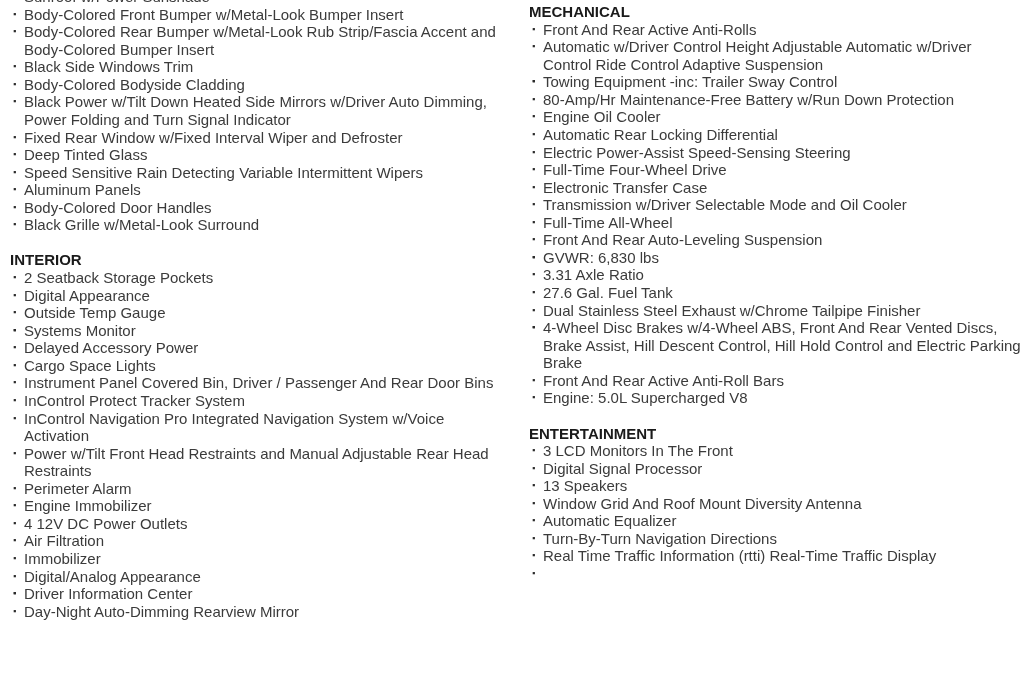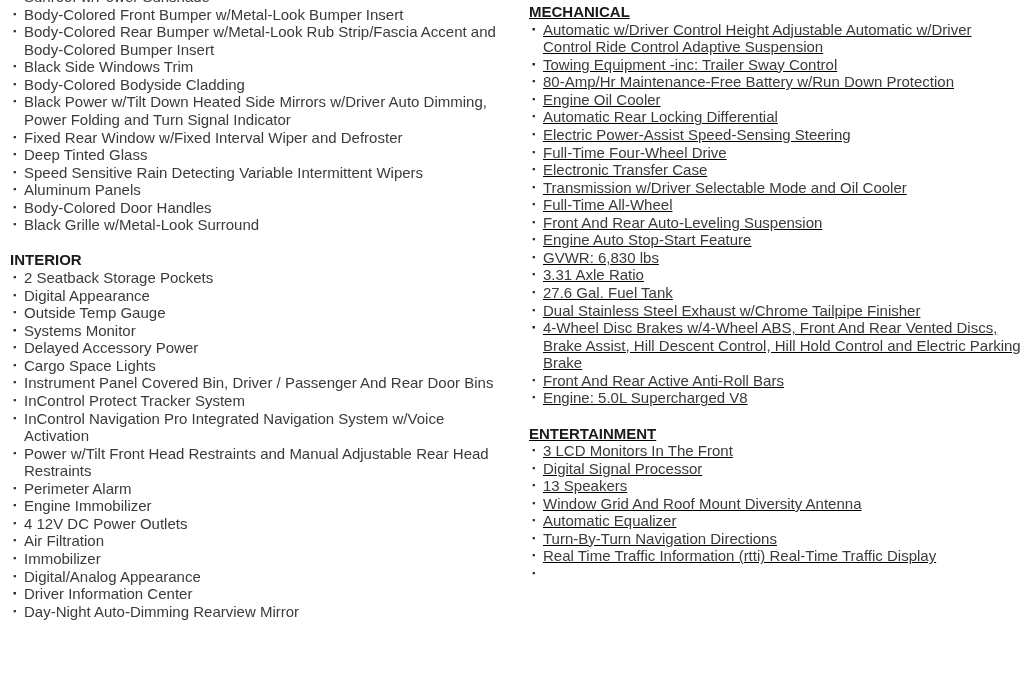--- a/index.html
+++ b/index.html
@@ -22,21 +22,20 @@
   }
   .col-left {
     width: 512px;
     padding-left: 10px;
     margin-top: -12px; 
   }
   .col-right {
     width: 512px;
     padding-left: 17px;
     padding-top: 3px;
-    text-decoration: underline;
   }
   .section {
     margin: 0;
     padding: 0;
   }
   .section-heading {
     margin: 0;
     padding: 0;
     font-size: 15px;
     line-height: 17.57px;
@@ -113,34 +112,34 @@
           <div class="item"><span class="bullet">▪</span></div>
           <div class="item"><span class="bullet">▪</span><span class="item-text">Driver Information Center</span></div>
           <div class="item"><span class="bullet">▪</span><span class="item-text">Day-Night Auto-Dimming Rearview Mirror</span></div>
         </div>
       </section>
     </div>
   <div class="col col-right">
       <section class="section">
         <h2 class="section-heading">MECHANICAL</h2>
         <div class="items">
-          <div class="item"><span class="bullet">▪</span></div>
+          <div class="item"><span class="bullet">▪</span><span class="item-text">Front And Rear Active Anti-Rolls</span></div>
           <div class="item"><span class="bullet">▪</span><span class="item-text">Automatic w/Driver Control Height Adjustable Automatic w/Driver Control Ride Control Adaptive Suspension</span></div>
           <div class="item"><span class="bullet">▪</span></div>
           <div class="item"><span class="bullet">▪</span><span class="item-text">Towing Equipment -inc: Trailer Sway Control</span></div>
           <div class="item"><span class="bullet">▪</span><span class="item-text">80-Amp/Hr Maintenance-Free Battery w/Run Down Protection</span></div>
           <div class="item"><span class="bullet">▪</span><span class="item-text">Engine Oil Cooler</span></div>
           <div class="item"><span class="bullet">▪</span><span class="item-text">Automatic Rear Locking Differential</span></div>
           <div class="item"><span class="bullet">▪</span><span class="item-text">Electric Power-Assist Speed-Sensing Steering</span></div>
           <div class="item"><span class="bullet">▪</span><span class="item-text">Full-Time Four-Wheel Drive</span></div>
           <div class="item"><span class="bullet">▪</span><span class="item-text">Electronic Transfer Case</span></div>
           <div class="item"><span class="bullet">▪</span><span class="item-text">Transmission w/Driver Selectable Mode and Oil Cooler</span></div>
           <div class="item"><span class="bullet">▪</span><span class="item-text">Full-Time All-Wheel</span></div>
           <div class="item"><span class="bullet">▪</span><span class="item-text">Front And Rear Auto-Leveling Suspension</span></div>
-          <div class="item"><span class="bullet">▪</span><span class="item-text">Engine Auto Stop-Start Feature</span></div>
+          <div class="item"><span class="bullet">▪</span></div>
           <div class="item"><span class="bullet">▪</span><span class="item-text">GVWR: 6,830 lbs</span></div>
           <div class="item"><span class="bullet">▪</span><span class="item-text">3.31 Axle Ratio</span></div>
           <div class="item"><span class="bullet">▪</span><span class="item-text">27.6 Gal. Fuel Tank</span></div>
           <div class="item"><span class="bullet">▪</span><span class="item-text">Dual Stainless Steel Exhaust w/Chrome Tailpipe Finisher</span></div>
           <div class="item"><span class="bullet">▪</span></div>
           <div class="item"><span class="bullet">▪</span><span class="item-text">4-Wheel Disc Brakes w/4-Wheel ABS, Front And Rear Vented Discs, Brake Assist, Hill Descent Control, Hill Hold Control and Electric Parking Brake</span></div>
           <div class="item"><span class="bullet">▪</span><span class="item-text">Front And Rear Active Anti-Roll Bars</span></div>
           <div class="item"><span class="bullet">▪</span><span class="item-text">Engine: 5.0L Supercharged V8</span></div>
         </div>
       </section>

